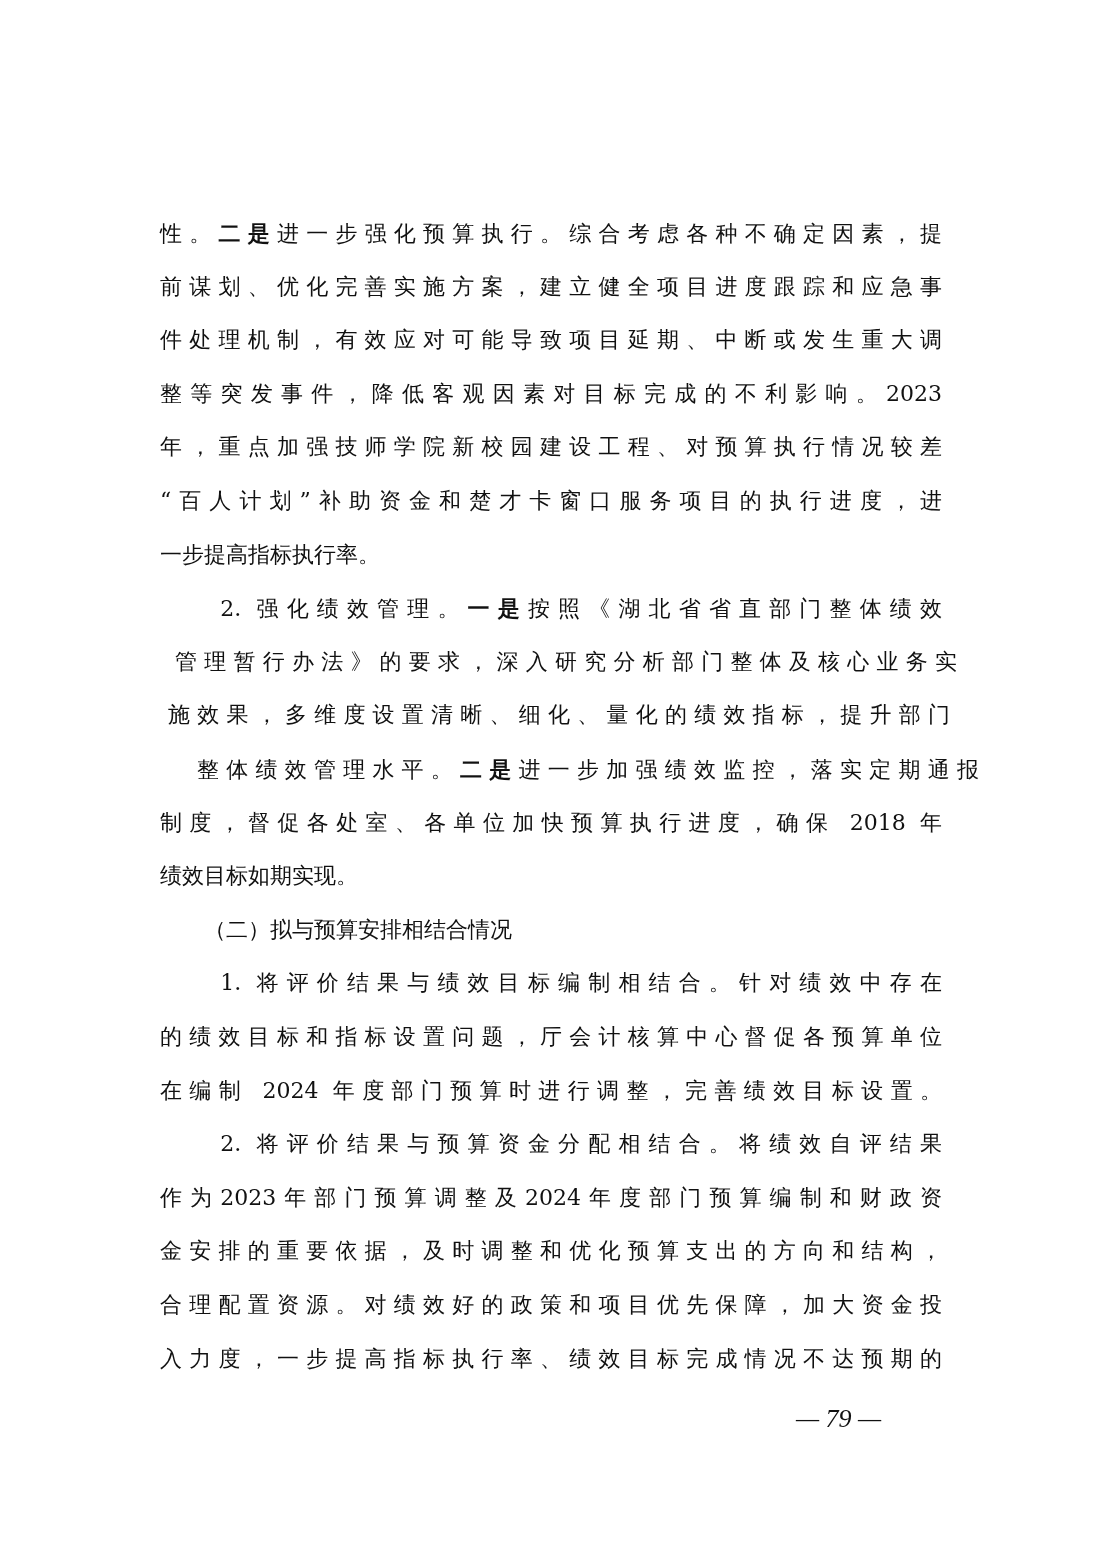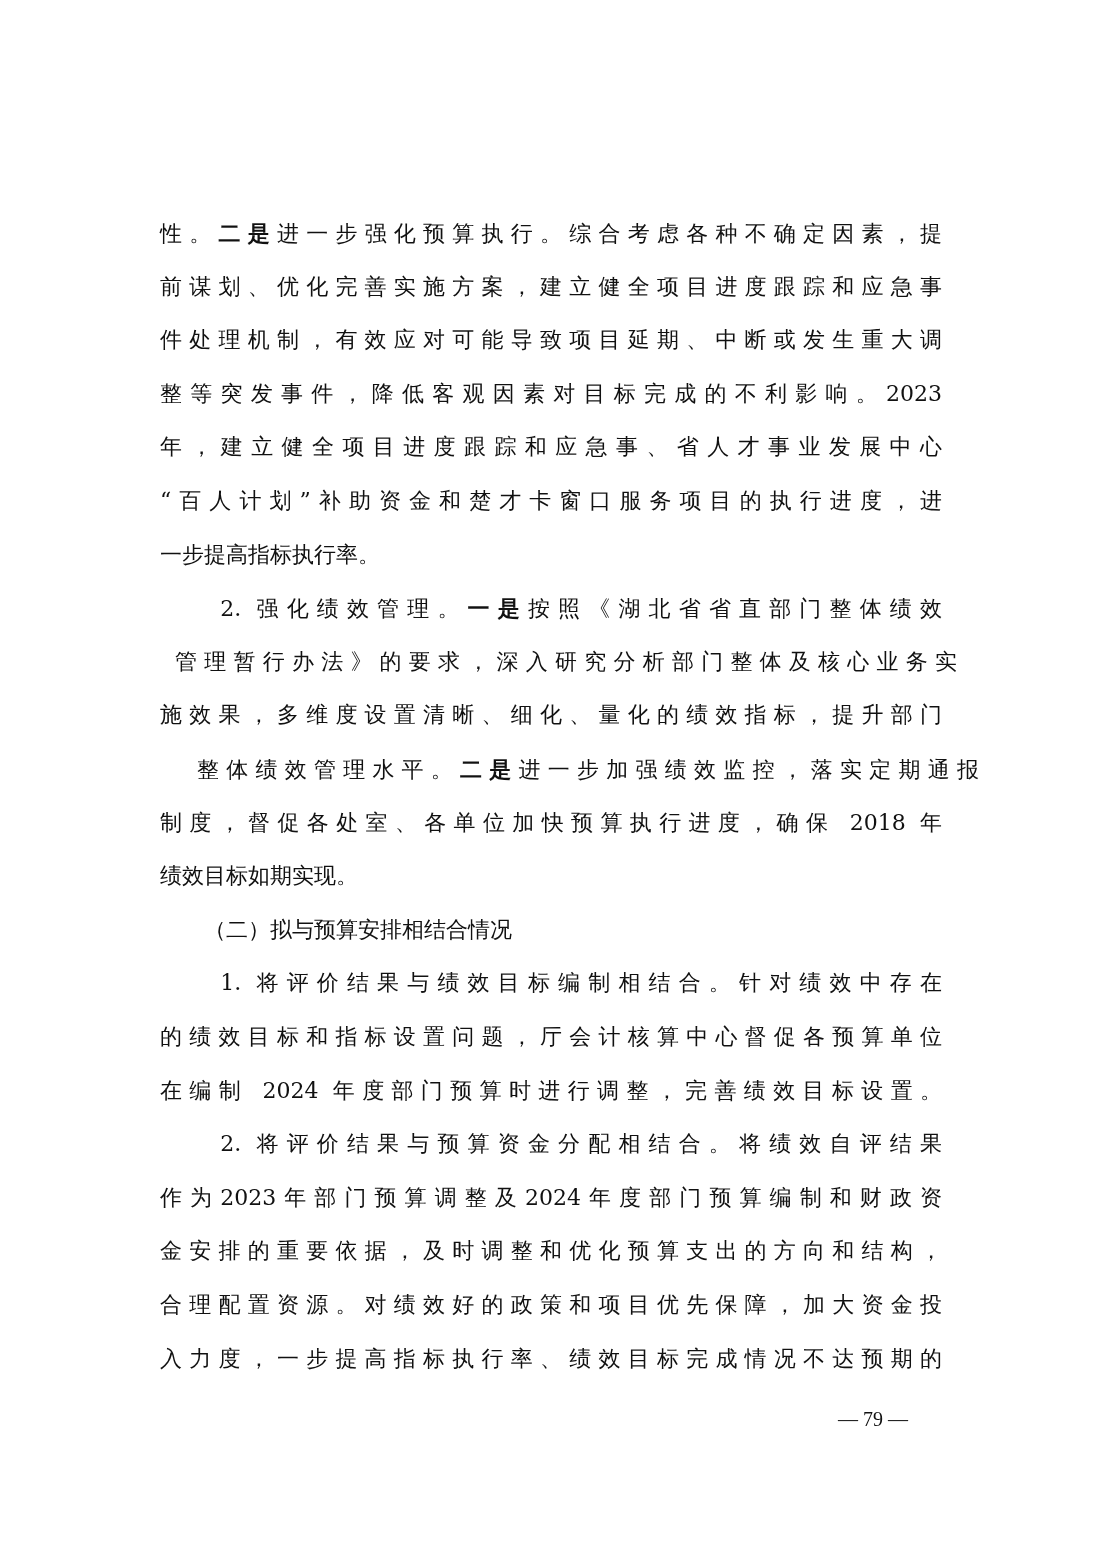--- a/index.html
+++ b/index.html
@@ -3,38 +3,38 @@
 <meta charset="utf-8">
 <style>
   html, body { margin: 0; padding: 0; background: #ffffff; }
   body { width: 1102px; height: 1559px; position: relative; overflow: hidden;
          font-family: "DejaVu Serif", "Liberation Serif", serif; color: #111111; }
   .page { position: absolute; left: 0; top: 0; width: 1102px; height: 1559px; }
   .line { position: absolute; left: 160px; width: 782px; height: 40px; font-size: 22px;
           line-height: 40px; white-space: nowrap; text-align: justify; text-align-last: justify; letter-spacing: 0; }
   .line.last { text-align-last: left; }
   .b { font-weight: bold; }
-  .pnum { position: absolute; left: 838px; top: 1402px; font-size: 20px; line-height: 34px;
-          font-family: "Liberation Serif", serif; white-space: nowrap; }
+  .pnum { position: absolute; left: 796px; top: 1402px; font-size: 26px; line-height: 34px;
+          font-family: "Liberation Serif", serif; white-space: nowrap; font-style: italic; }
 </style>
 </head>
 <body>
 
 <div class="page">
   <div id="lines">
       <div class="line" style="top: 213px;"><span>性。</span><span class="b">二是</span><span>进一步强化预算执行。综合考虑各种不确定因素，提</span></div>
       <div class="line" style="top: 266.6px;"><span>前谋划、优化完善实施方案，建立健全项目进度跟踪和应急事</span></div>
       <div class="line" style="top: 320.2px;"><span>件处理机制，有效应对可能导致项目延期、中断或发生重大调</span></div>
       <div class="line" style="top: 373.8px;"><span>整等突发事件，降低客观因素对目标完成的不利影响。2023</span></div>
-      <div class="line" style="top: 427.4px;"><span>年，建立健全项目进度跟踪和应急事、省人才事业发展中心</span></div>
+      <div class="line" style="top: 427.4px;"><span>年，重点加强技师学院新校园建设工程、对预算执行情况较差</span></div>
       <div class="line" style="top: 481px;"><span>“百人计划”补助资金和楚才卡窗口服务项目的执行进度，进</span></div>
       <div class="line last" style="top: 534.6px; font-family: Liberation Serif, serif;"><span>一步提高指标执行率。</span></div>
       <div class="line" style="top: 588.2px;"><span>　　2. 强化绩效管理。</span><span class="b">一是</span><span>按照《湖北省省直部门整体绩效</span></div>
       <div class="line" style="top: 641.8px; margin-left: 15px;"><span>管理暂行办法》的要求，深入研究分析部门整体及核心业务实</span></div>
-      <div class="line" style="top: 695.4px;"><span>施效果，多维度设置清晰、细化、量化的绩效指标，提升部门</span></div>
+      <div class="line" style="top: 695.4px; margin-left: 8px;"><span>施效果，多维度设置清晰、细化、量化的绩效指标，提升部门</span></div>
       <div class="line" style="top: 749px; margin-left: 37px;"><span>整体绩效管理水平。</span><span class="b">二是</span><span>进一步加强绩效监控，落实定期通报</span></div>
       <div class="line" style="top: 802.6px;"><span>制度，督促各处室、各单位加快预算执行进度，确保 2018 年</span></div>
       <div class="line last" style="top: 856.2px;"><span>绩效目标如期实现。</span></div>
       <div class="line last" style="top: 909.8px;"><span>　　（二）拟与预算安排相结合情况</span></div>
       <div class="line" style="top: 963.4px;"><span>　　1. 将评价结果与绩效目标编制相结合。针对绩效中存在</span></div>
       <div class="line" style="top: 1017px;"><span>的绩效目标和指标设置问题，厅会计核算中心督促各预算单位</span></div>
       <div class="line" style="top: 1070.6px;"><span>在编制 2024 年度部门预算时进行调整，完善绩效目标设置。</span></div>
       <div class="line" style="top: 1124.2px;"><span>　　2. 将评价结果与预算资金分配相结合。将绩效自评结果</span></div>
       <div class="line" style="top: 1177.8px;"><span>作为2023年部门预算调整及2024年度部门预算编制和财政资</span></div>
       <div class="line" style="top: 1231.4px;"><span>金安排的重要依据，及时调整和优化预算支出的方向和结构，</span></div>

